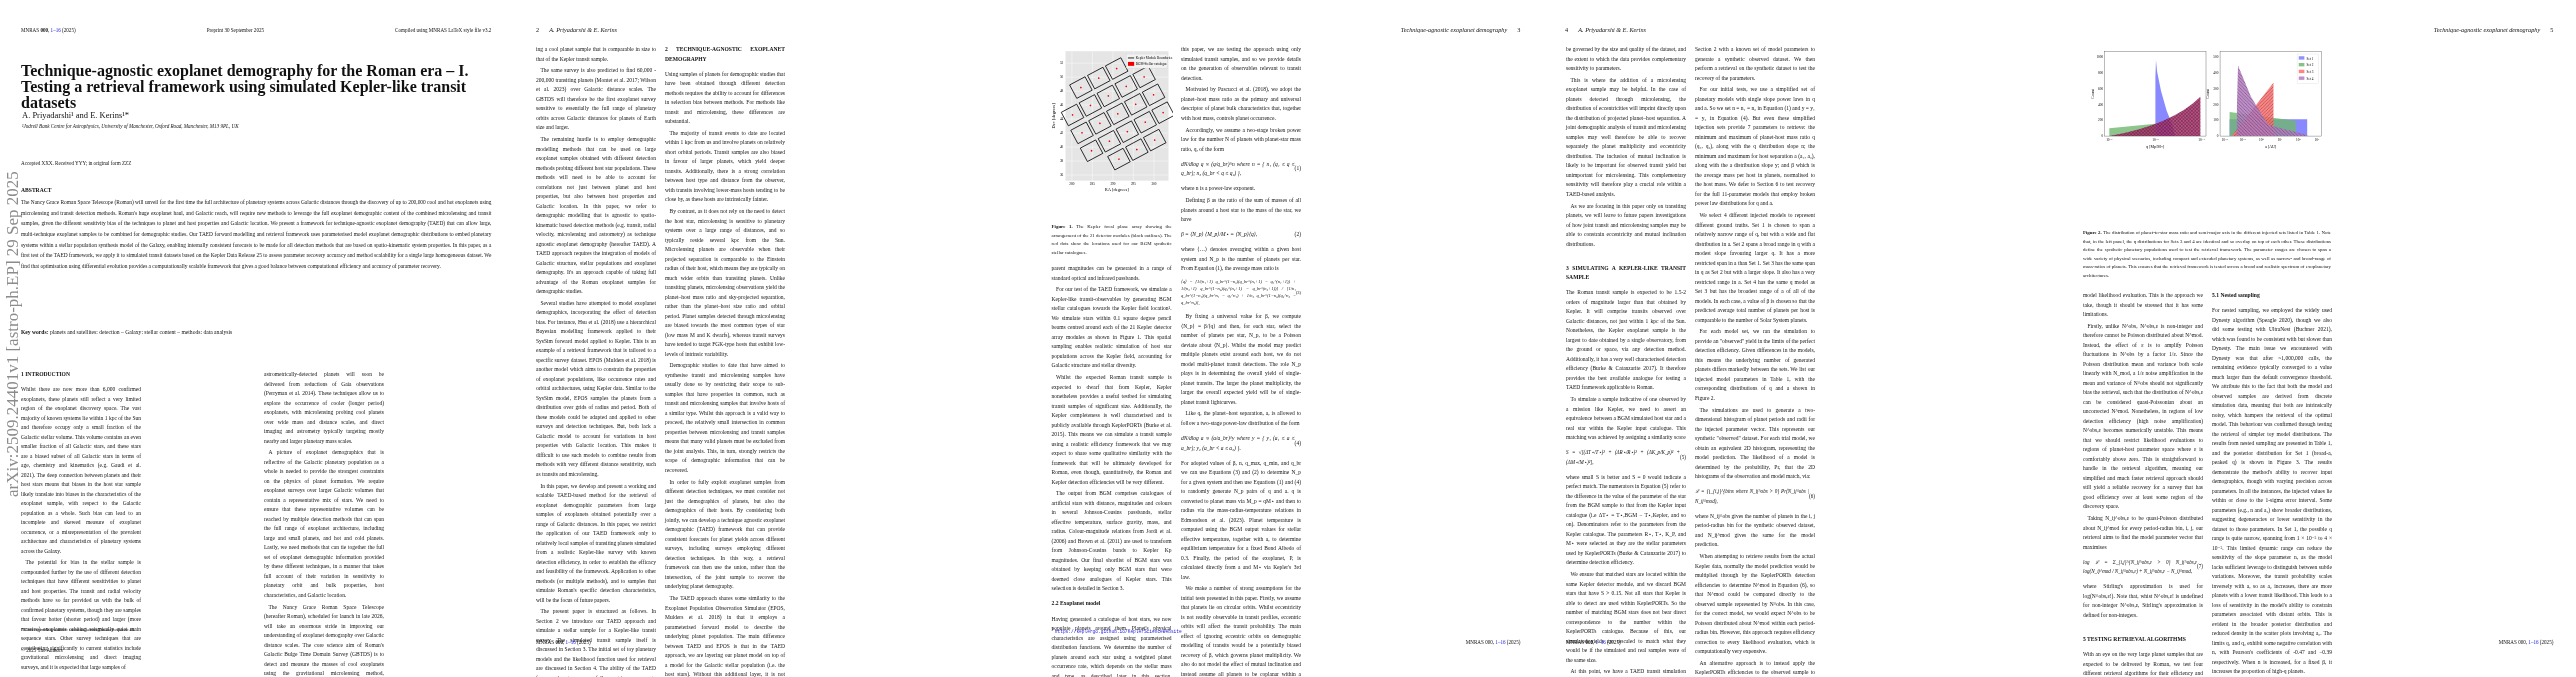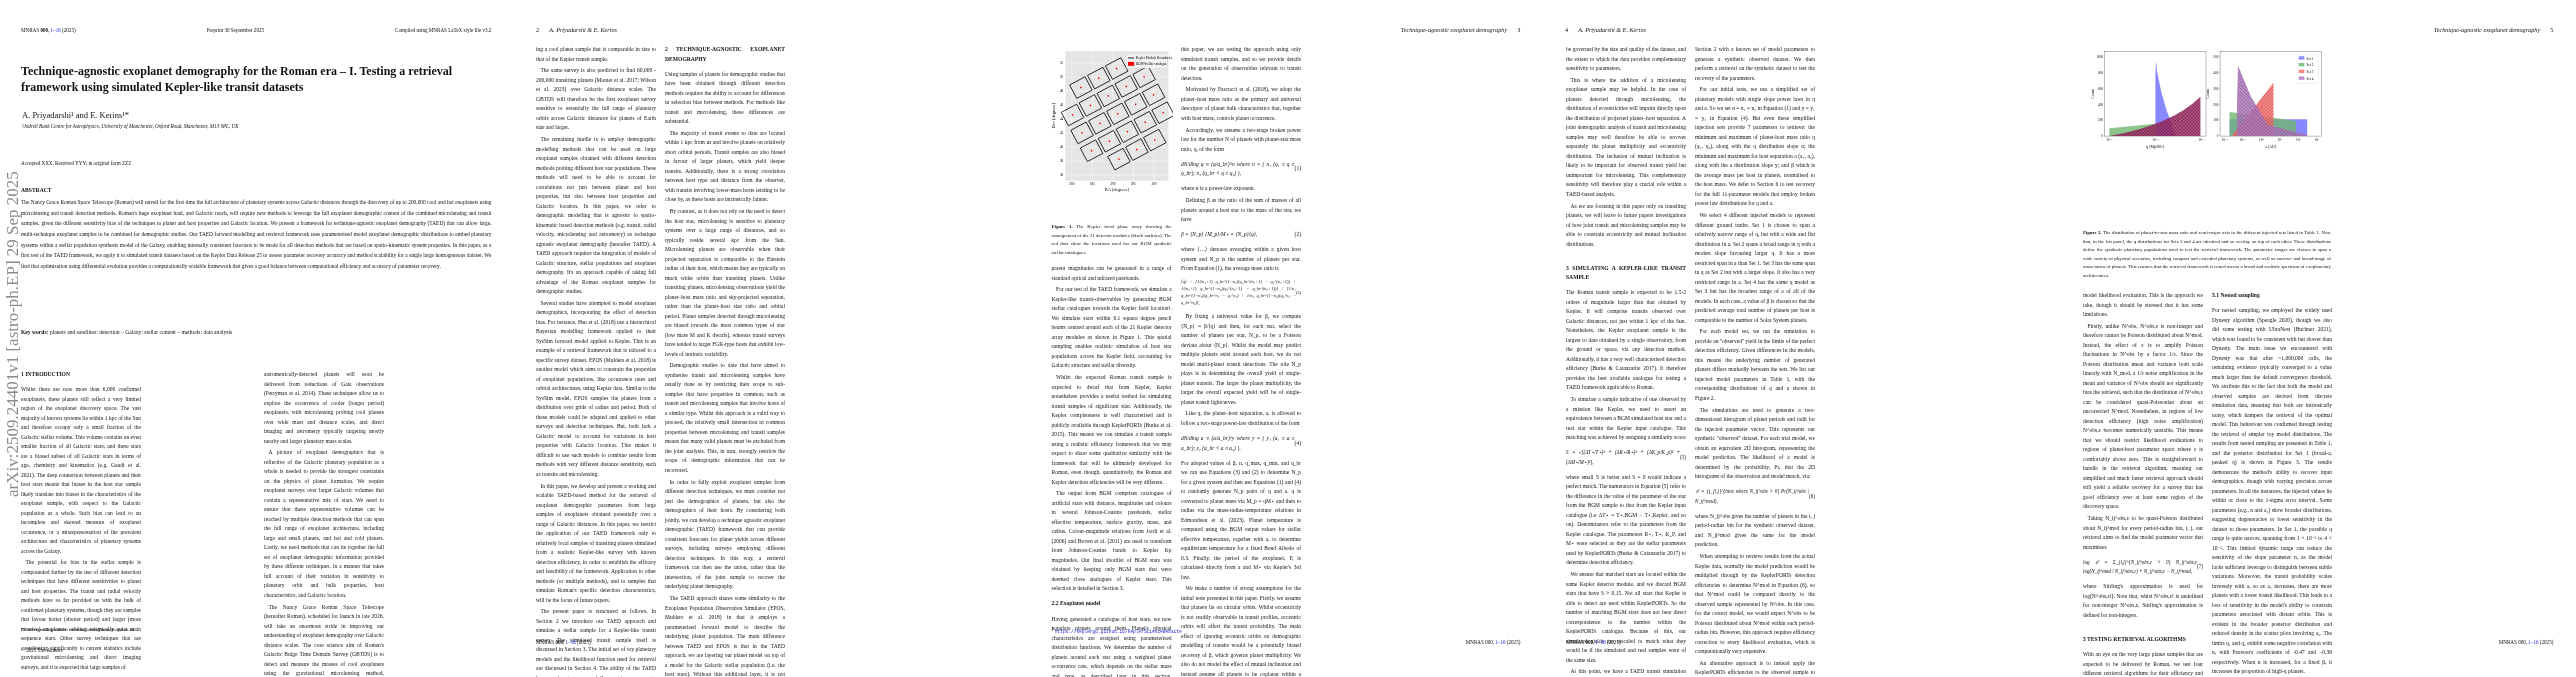--- a/index.html
+++ b/index.html
@@ -11,21 +11,21 @@
   #p4{left:1544px;width:514px;}
   #p5{left:2059px;width:517px;}
   .runhead{position:absolute;top:26px;font-size:6.2px;}
   .runhead.l{left:21px;}
   .runhead.r{right:22.6px;}
   .runhead .num{font-style:normal;margin-left:10.2px;}
   .runhead .lnum{margin-right:10.2px;}
   .ital{font-style:italic;}
   .p1-meta{position:absolute;top:26.5px;left:21px;right:22.6px;font-size:5.1px;display:flex;justify-content:space-between;}
   .link{color:#1a1adb;}
-  .title{position:absolute;top:63px;left:21px;right:22.6px;font-size:12px;font-weight:bold;line-height:16px;}
+  .title{position:absolute;top:63px;left:21px;right:22.6px;font-size:16px;font-weight:bold;line-height:16px;}
   .authors{position:absolute;top:110px;left:22px;font-size:8.5px;}
   .affil{position:absolute;top:123px;left:22px;font-size:5.1px;font-style:italic;}
   .accepted{position:absolute;top:160px;left:21px;font-size:5.1px;}
   .abstract{position:absolute;top:185px;left:21px;right:22.6px;font-size:5.4px;line-height:10.7px;text-align:justify;}
   .abstract h3{font-size:5.6px;margin:0 0 1.1px 0;font-weight:bold;}
   .keywords{position:absolute;top:329px;left:21px;font-size:5.6px;}
   .col{position:absolute;font-size:5.5px;line-height:9.5px;text-align:justify;}
   .col.l{left:21px;width:120px;}
   .col.r{left:150px;width:120px;}
   .col p{margin:0 0 2.3px 0;text-indent:4.5px;}

